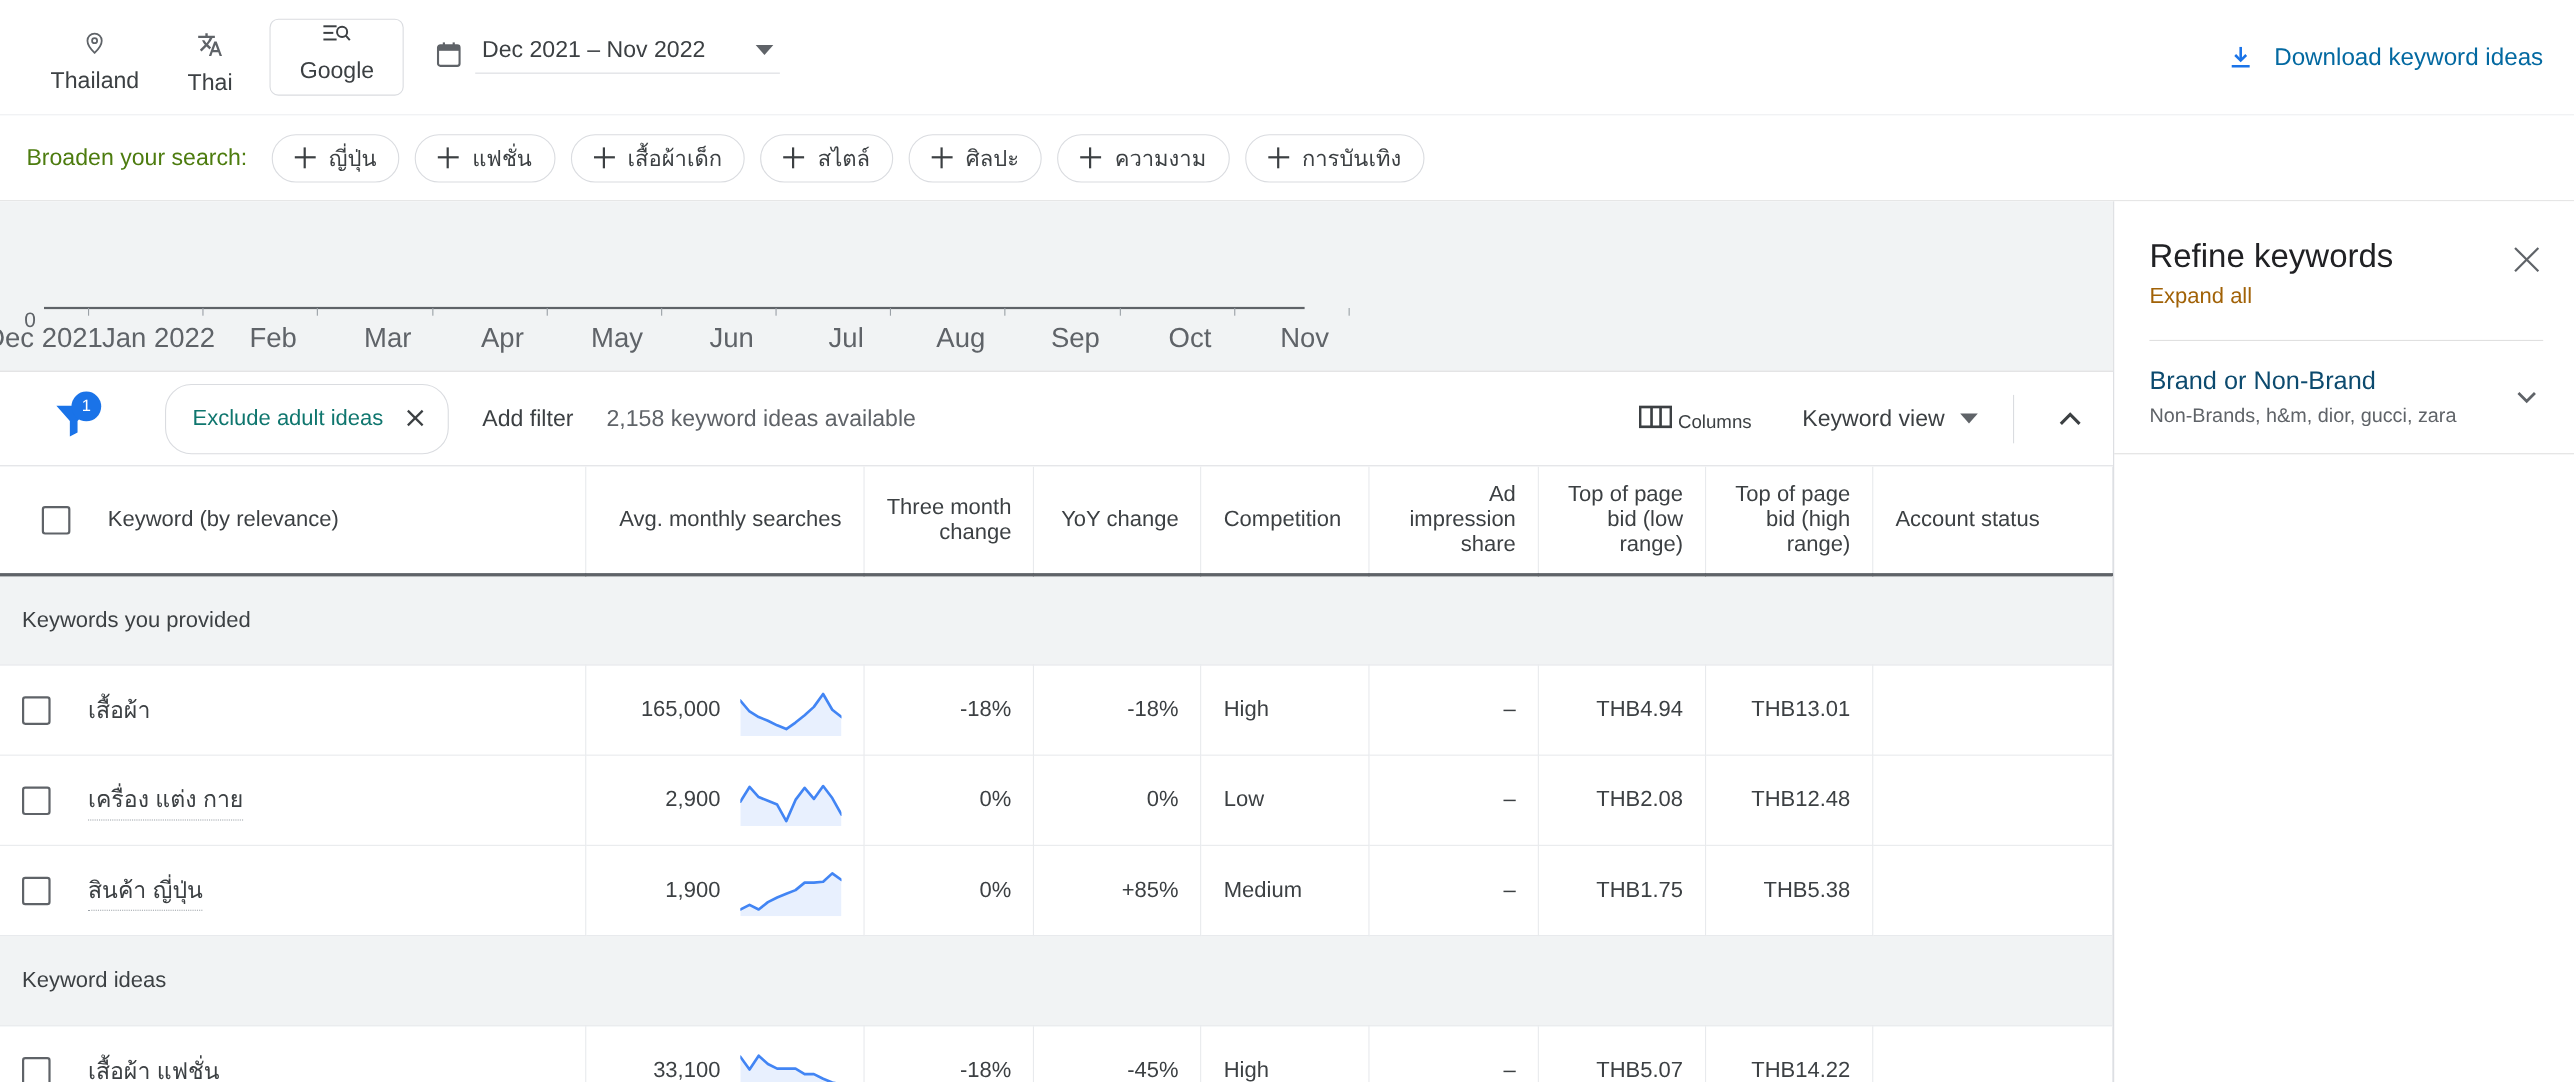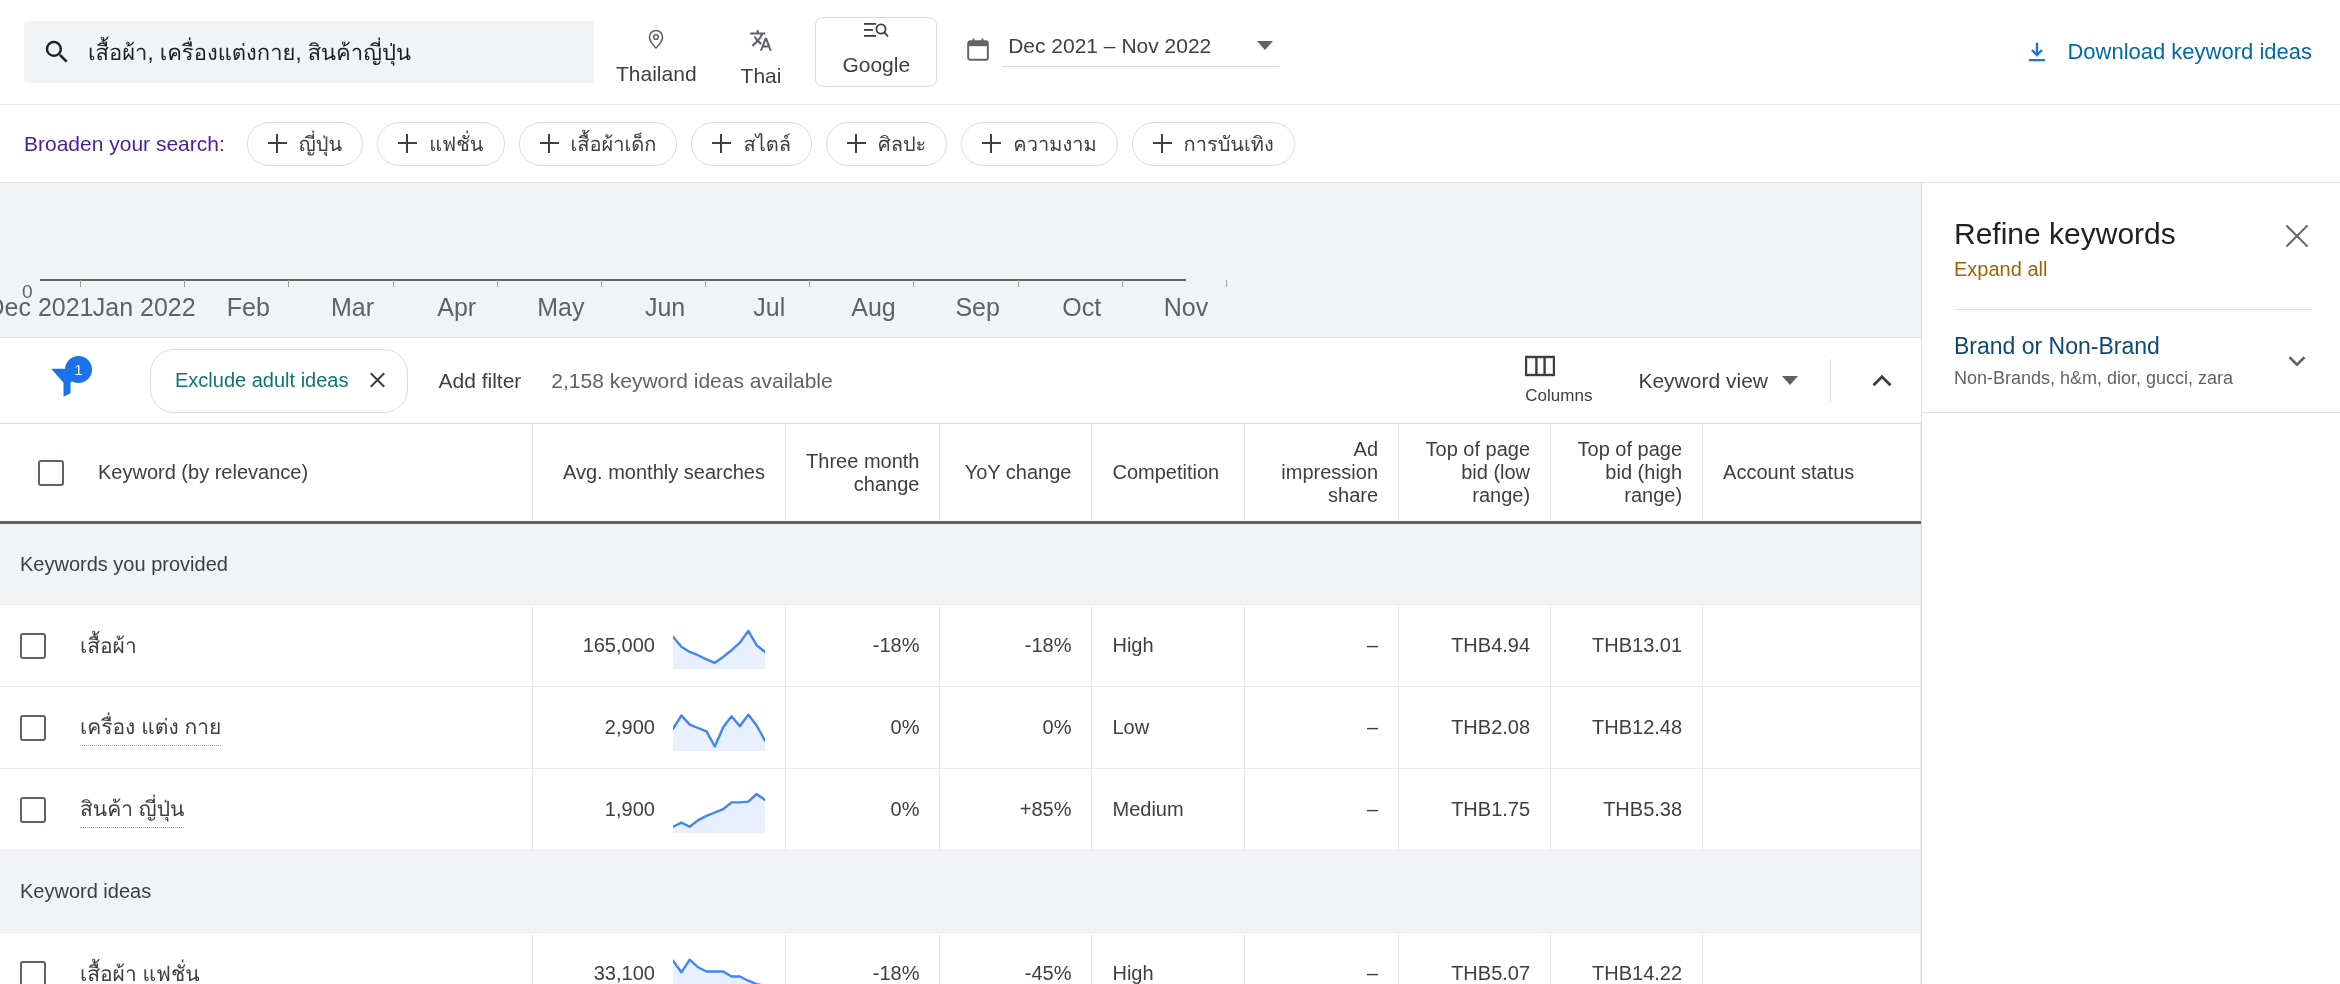--- a/index.html
+++ b/index.html
@@ -67,21 +67,21 @@
   }
 
   
   .broaden {
     height: 78px; min-height: 78px;
     display: flex; align-items: center; gap: 14px;
     padding: 0 24px;
     background: #fff;
     border-bottom: 1px solid #e0e0e0;
   }
-  .broaden-label { font-size: 21px; color: #4c1d95; margin-right: 8px; white-space: nowrap; }
+  .broaden-label { font-size: 21px; color: #4d7c0f; margin-right: 8px; white-space: nowrap; }
   .bchip {
     display: inline-flex; align-items: center; gap: 12px;
     height: 44px; padding: 0 20px;
     border: 1px solid #dadce0; border-radius: 22px;
     font-size: 20px; color: #3c4043;
     background: #fff; cursor: pointer; white-space: nowrap;
   }
   .plus { position: relative; width: 19px; height: 19px; flex: none; }
   .plus::before, .plus::after {
     content: ""; position: absolute; background: #3c4043;
@@ -151,21 +151,21 @@
   .xmark { width: 19px; height: 19px; position: relative; flex: none; }
   .xmark::before, .xmark::after {
     content: ""; position: absolute; left: 0; top: 8px;
     width: 19px; height: 2px; background: #3c4043;
   }
   .xmark::before { transform: rotate(45deg); }
   .xmark::after { transform: rotate(-45deg); }
   .addfilter { margin-left: 30px; font-size: 21px; color: #3c4043; cursor: pointer; white-space: nowrap; }
   .countinfo { margin-left: 30px; font-size: 21px; color: #5f6368; white-space: nowrap; }
   .columnsbtn {
-    display: flex; flex-direction: column; align-items: flex-start; gap: 5px;
+    display: flex; flex-direction: row; align-items: flex-end; gap: 5px;
     font-size: 17px; color: #3c4043; cursor: pointer; 
   }
   .viewsel {
     display: flex; align-items: center; gap: 14px;
     font-size: 21px; color: #3c4043; margin-left: 46px; cursor: pointer; white-space: nowrap;
   }
   .vdivider { width: 1px; height: 44px; background: #dadce0; margin-left: 32px; }
   .collapsebtn { margin-left: 34px; cursor: pointer; display: flex; align-items: center; }
 
   
@@ -242,28 +242,20 @@
   .rp-item-sub { font-size: 18px; color: #5f6368; margin-top: 6px; line-height: 1.3; }
   .chev { flex: none; }
 </style>
 </head>
 <body>
 
 <div class="app">
 
   <div class="topbar">
 
-    <div class="searchbox">
-      <span class="icon">
-        <svg width="30" height="30" viewBox="0 0 24 24">
-            <path fill="#202124" d="M15.5 14h-.79l-.28-.27A6.47 6.47 0 0016 9.5 6.5 6.5 0 109.5 16c1.61 0 3.09-.59 4.23-1.57l.27.28v.79l5 4.99L20.49 19zm-6 0C7.01 14 5 11.99 5 9.5S7.01 5 9.5 5 14 7.01 14 9.5 11.99 14 9.5 14z"></path>
-          </svg>
-      </span>
-      <span class="q">เสื้อผ้า, เครื่องแต่งกาย, สินค้าญี่ปุ่น</span>
-    </div>
 
     <div class="topchip">
       <span class="icon">
         <svg width="24" height="24" viewBox="0 0 24 24">
             <path fill="none" stroke="#5f6368" stroke-width="1.6" d="M12 21s6.5-6.2 6.5-11A6.5 6.5 0 005.5 10c0 4.8 6.5 11 6.5 11z"></path>
             <circle cx="12" cy="10" r="2.3" fill="none" stroke="#5f6368" stroke-width="1.6"></circle>
           </svg>
       </span>
       <span>Thailand</span>
     </div>

